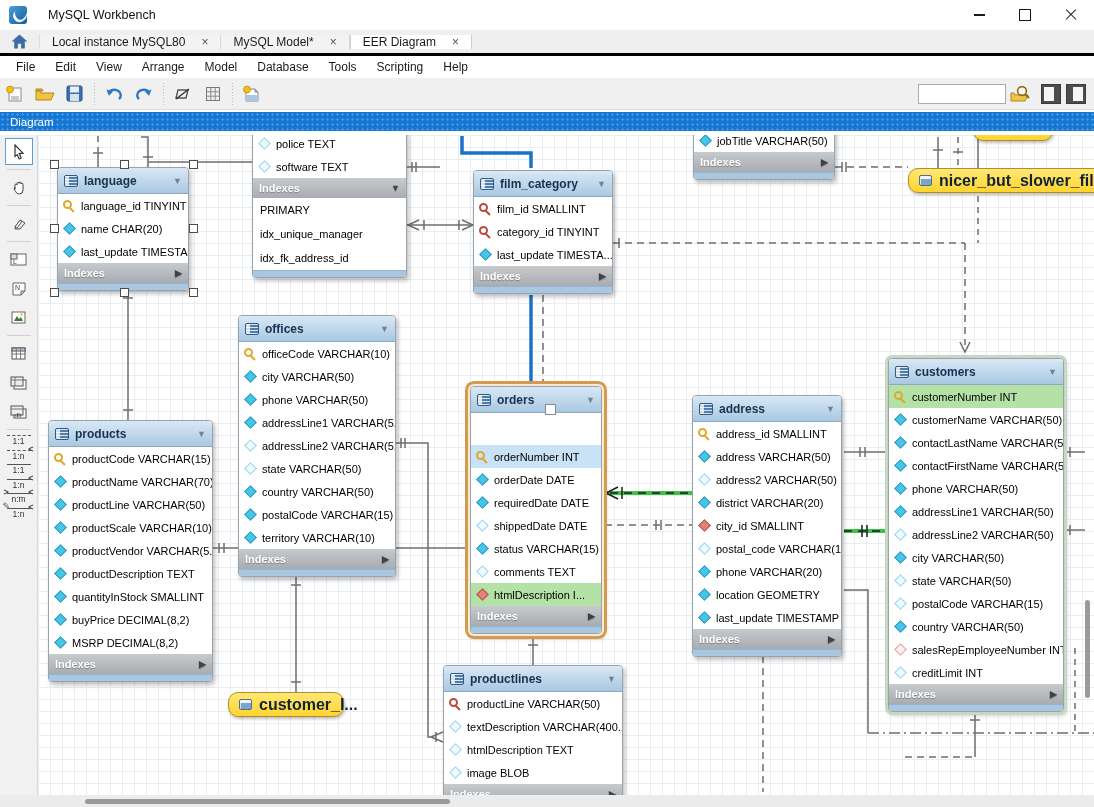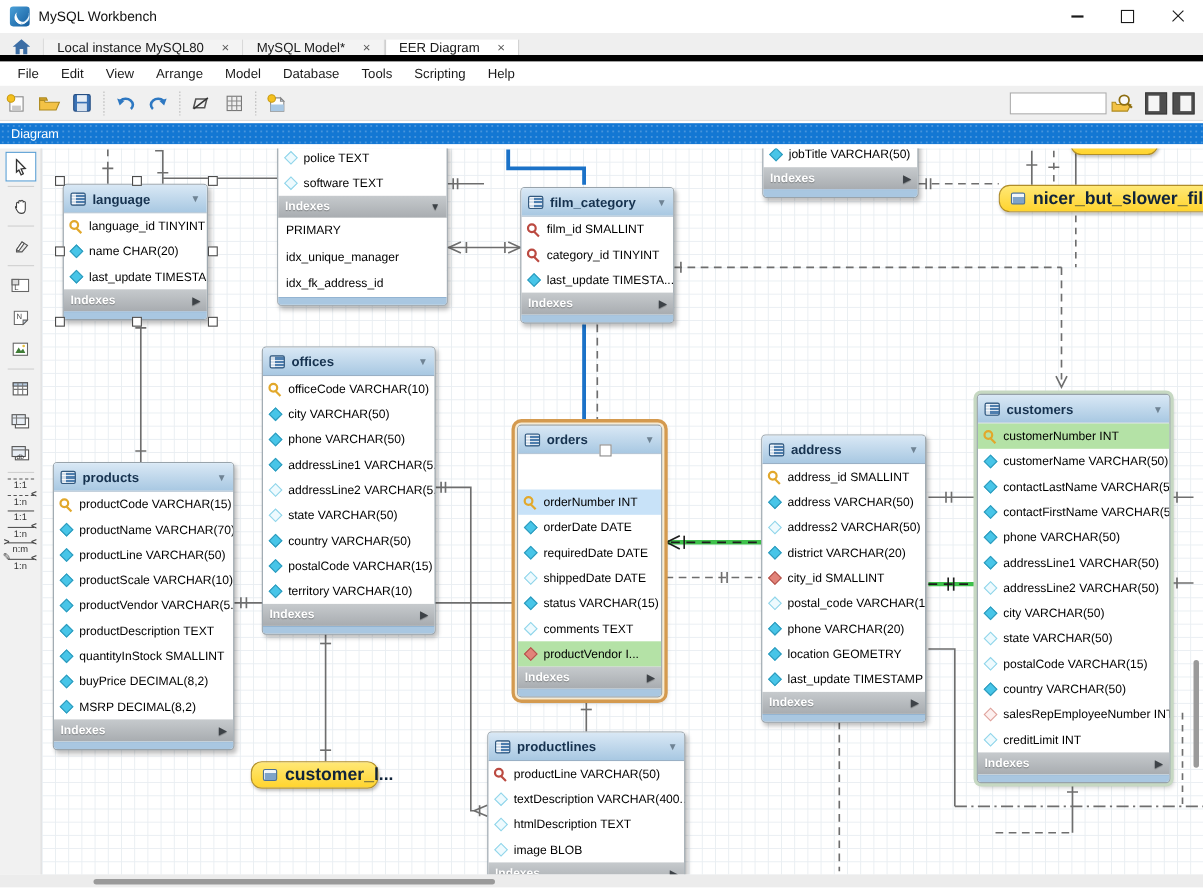--- a/index.html
+++ b/index.html
@@ -3,30 +3,30 @@
 <meta charset="utf-8">
 <style>
   * { margin:0; padding:0; box-sizing:border-box; }
   html,body { width:1094px; height:807px; overflow:hidden; font-family:"Liberation Sans", sans-serif; background:#fff; }
   #app { position:relative; width:1094px; height:807px; background:#fff; overflow:hidden; }
 
   
   .titlebar { position:absolute; left:0; top:0; width:1094px; height:30px; background:#fff; display:flex; align-items:center; }
   .appico { width:18px; height:18px; margin-left:9px; border-radius:3px; background:linear-gradient(135deg,#4aa0d8,#155d9e); position:relative; overflow:hidden; }
   .appico::after { content:""; position:absolute; left:4px; top:3px; width:11px; height:11px; border-left:3px solid #fff; border-bottom:2px solid #eaf4fb; border-radius:50%; transform:rotate(-38deg); }
-  .apptitle { margin-left:8px; font-size:12.5px; color:#111; }
+  .apptitle { margin-left:21px; font-size:12.5px; color:#111; }
   .wincontrols { margin-left:auto; display:flex; }
   .wc { width:46px; height:30px; display:flex; align-items:center; justify-content:center; position:relative; }
   .wc-min::before { content:""; width:11px; height:1.5px; background:#1a1a1a; }
   .wc-max::before { content:""; width:10px; height:10px; border:1.3px solid #1a1a1a; }
   .wc-close::before,.wc-close::after { content:""; position:absolute; width:14px; height:1.4px; background:#1a1a1a; }
   .wc-close::before { transform:rotate(45deg); } .wc-close::after { transform:rotate(-45deg); }
 
   
-  .tabbar { position:absolute; left:0; top:30px; width:1094px; height:26px; background:#efefef; border-bottom:6px solid #000000; display:flex; align-items:flex-end; }
+  .tabbar { position:absolute; left:0; top:30px; width:1094px; height:26px; background:#efefef; border-bottom:3px solid #000000; display:flex; align-items:center; }
   .hometab { width:40px; display:flex; align-items:center; justify-content:center; border-right:1px solid #dcdcdc; }
   .tab { display:flex; align-items:center; padding:0 12px; font-size:12px; color:#1a1a1a; background:#f3f3f3; border-right:1px solid #d9d9d9; }
   .tab.active { background:#fff; border-left:1px solid #cfcfcf; border-right:1px solid #cfcfcf; }
   .tab .close { margin-left:16px; color:#555; font-size:12px; line-height:1; }
 
   
   .menubar { position:absolute; left:0; top:56px; width:1094px; height:22px; background:#fff; display:flex; align-items:center; padding-left:6px; }
   .menu-item { font-size:12px; color:#1a1a1a; padding:0 10px; }
 
   
@@ -611,21 +611,21 @@
           <div class="erow">
             <span class="ic d"></span>
             <span>status VARCHAR(15)</span>
           </div>
           <div class="erow">
             <span class="ic d null"></span>
             <span>comments TEXT</span>
           </div>
           <div class="erow hl-green">
             <span class="ic d fk"></span>
-            <span>productVendor I...</span>
+            <span>htmlDescription I...</span>
           </div>
           <div class="idx">
             <span>Indexes</span>
             <span class="hdr-arrow">▶</span>
           </div>
           <div class="bbar"></div>
         </div>
         <div class="etable" style="left: 654px; top: 260px; width: 150px;">
           <div class="ehdr">
             <span class="tbl-ico"></span>

